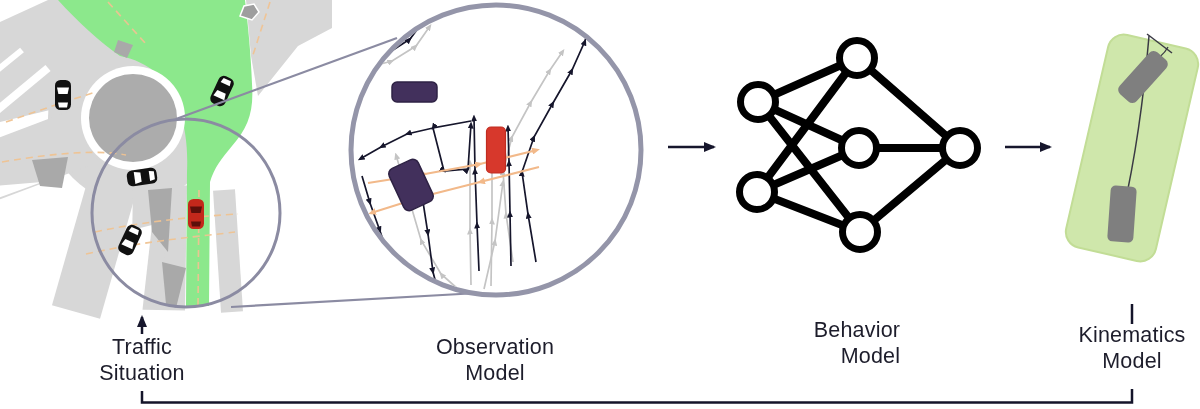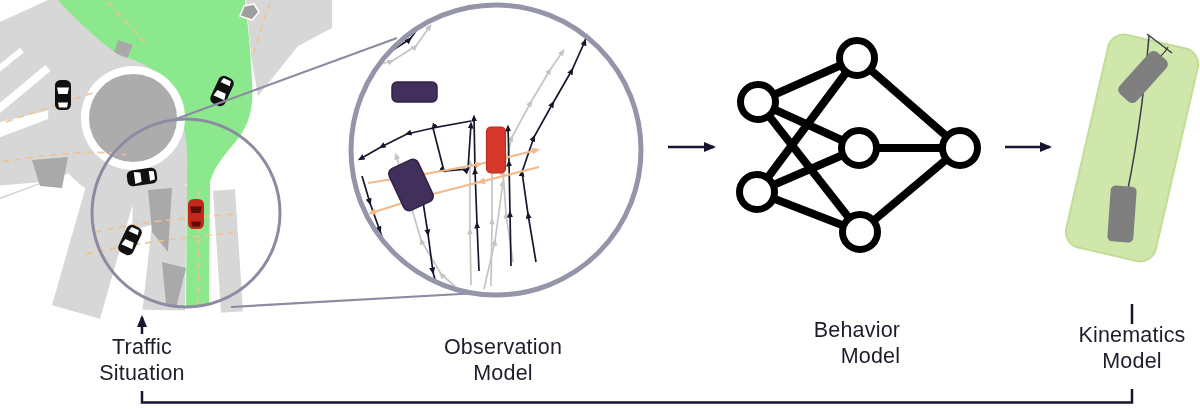--- a/index.html
+++ b/index.html
@@ -165,20 +165,20 @@
     <line x1="1132" y1="304" x2="1132" y2="324" stroke="#14142a" stroke-width="2.5"></line>
   </g>
 
   <line x1="142" y1="334" x2="142" y2="317" stroke="#14142a" stroke-width="2.5" marker-end="url(#mA)"></line>
 
   <polyline points="142,391 142,402.5 1132,402.5 1132,389" fill="none" stroke="#14142a" stroke-width="2.5"></polyline>
 </svg>
 
 <div class="stage-label" style="left:142px;top:334px;">Traffic
 Situation</div>
-<div class="stage-label" style="left:495px;top:334px;margin-left:8px;">Observation
+<div class="stage-label" style="left:495px;top:334px;">Observation
 Model</div>
 <div class="stage-label" style="left:857px;top:317px;text-align:right;">Behavior
 Model</div>
 <div class="stage-label" style="left:1132px;top:322px;">Kinematics
 Model</div>
 
 </div>
 
 </body></html>

